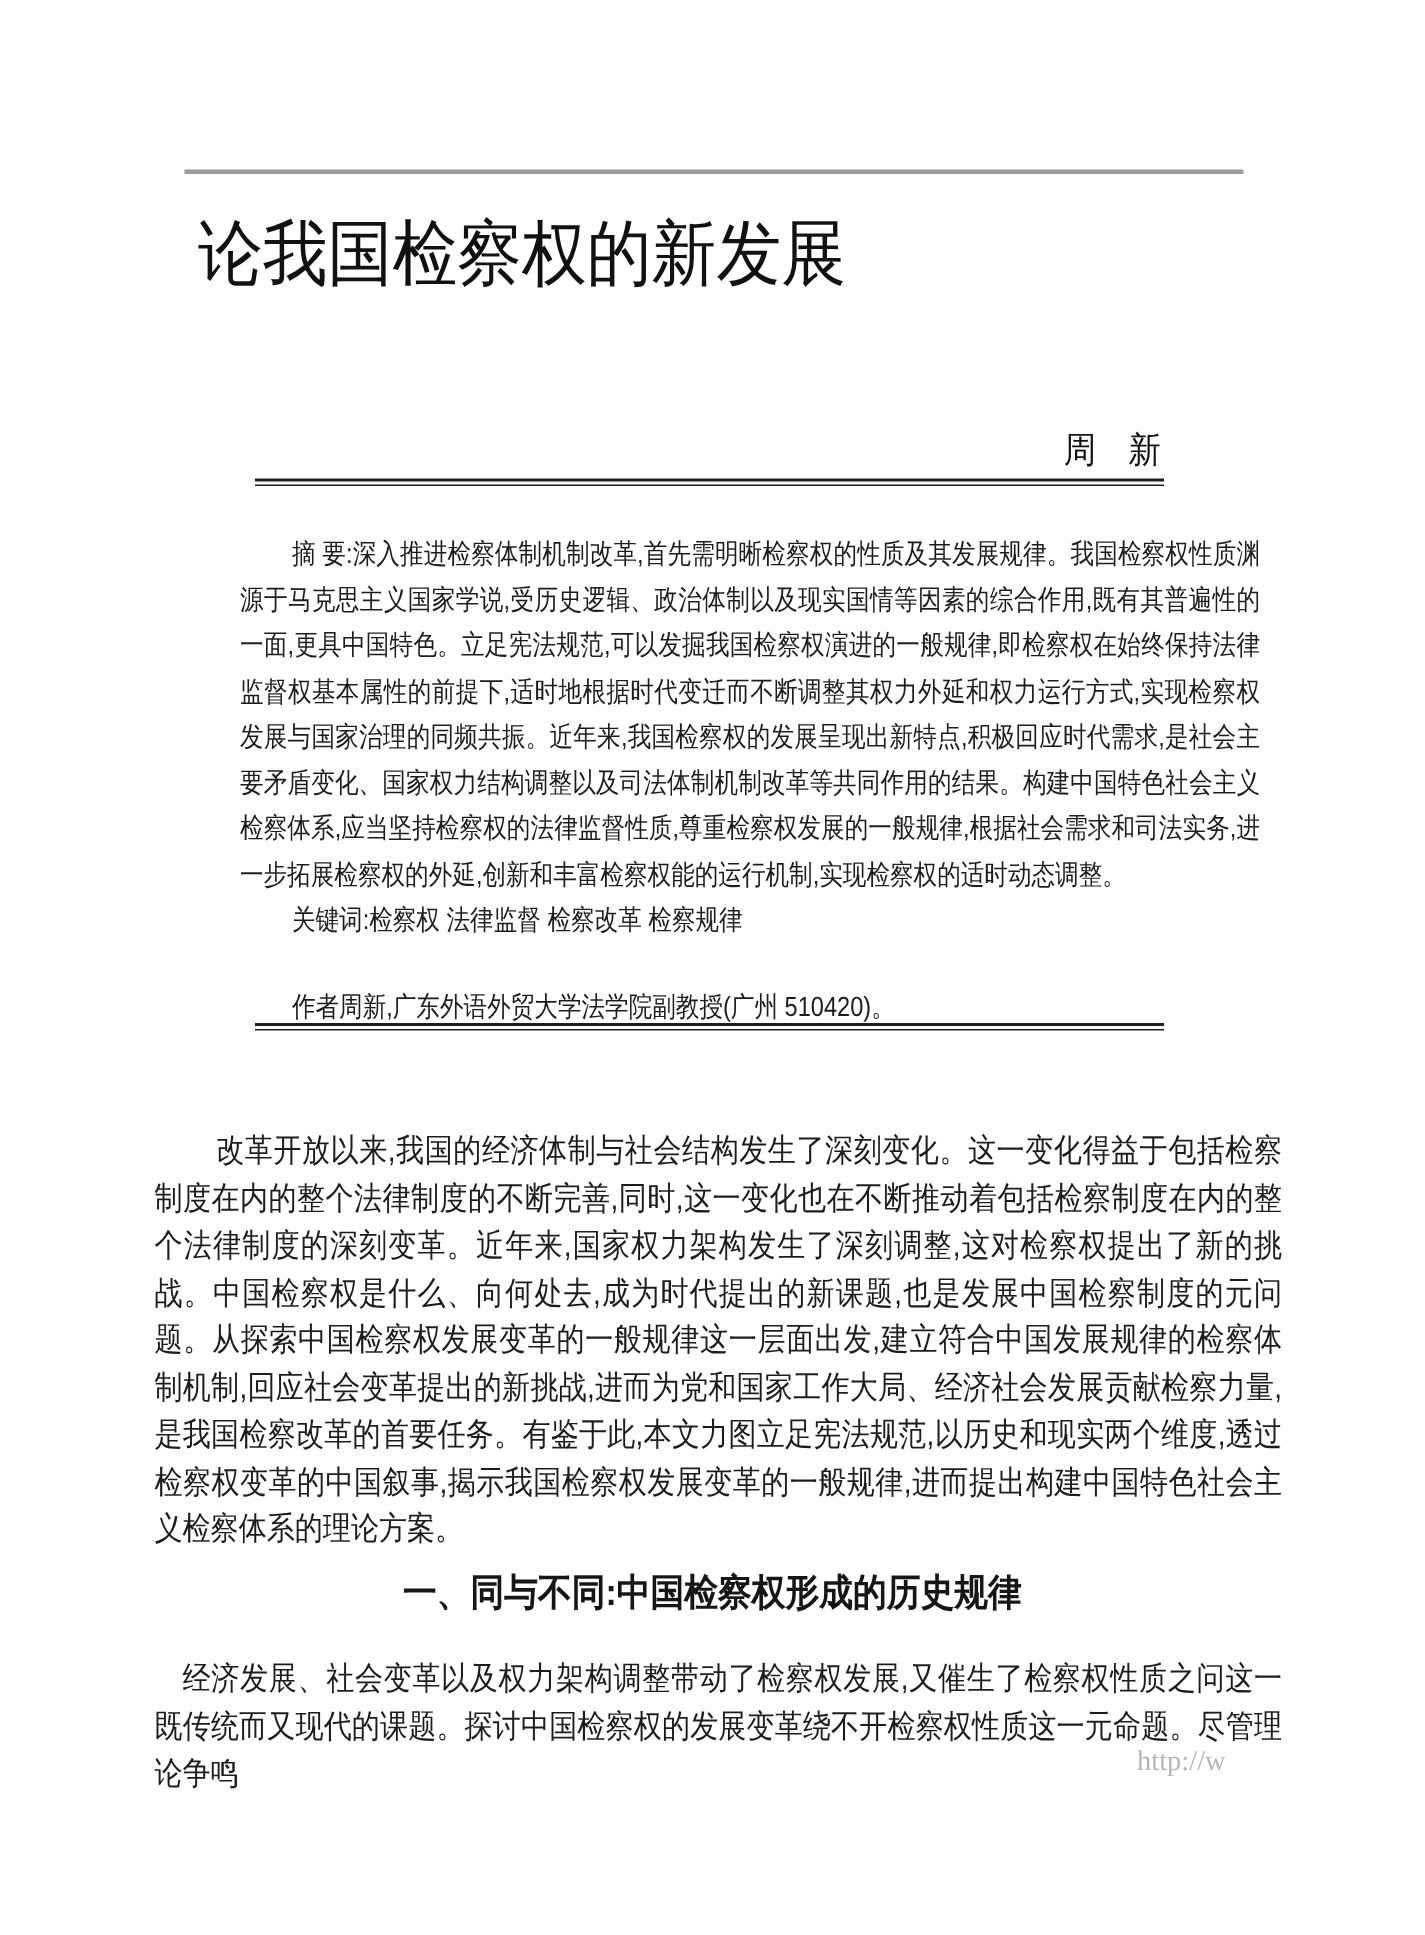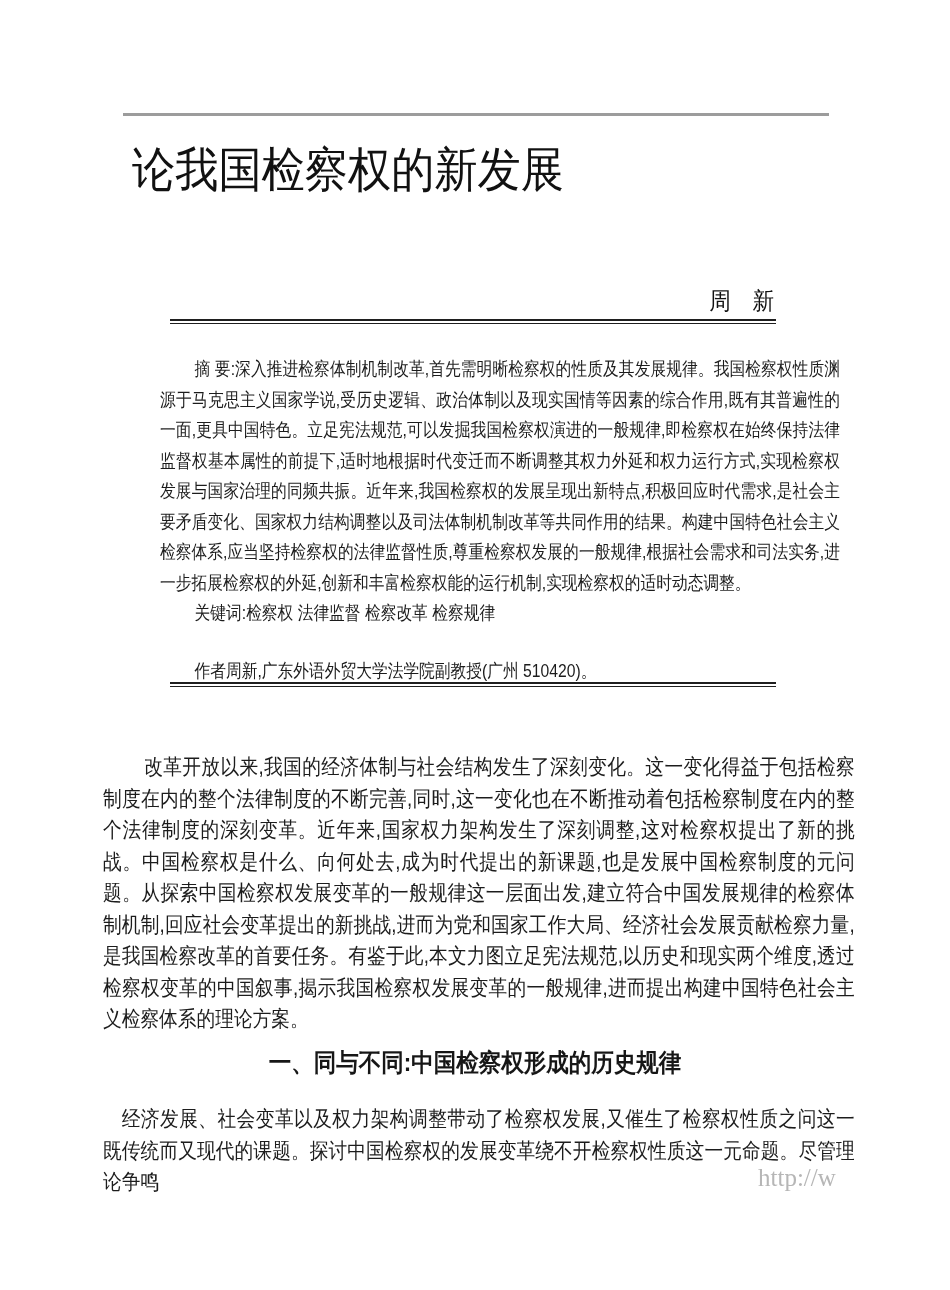--- a/index.html
+++ b/index.html
@@ -65,21 +65,21 @@
   .section-heading{
     position:absolute;left:0;top:1045px;width:950px;
     font-size:25px;line-height:34px;font-weight:bold;
     text-align:center;
     transform:scaleX(0.90);transform-origin:50% 0;
     margin:0;color:#161616;
   }
   .watermark{
     position:absolute;left:758px;top:1164px;
     font-family:"Liberation Serif","DejaVu Serif",serif;
-    font-size:25px;color:#b6b6b6;white-space:nowrap;
+    font-size:19px;color:#b6b6b6;white-space:nowrap;
   }
 </style>
 </head>
 <body>
 
 <div class="page">
 
   <div class="rule-gray"></div>
 
   <h1 class="paper-title">论我国检察权的新发展</h1>

